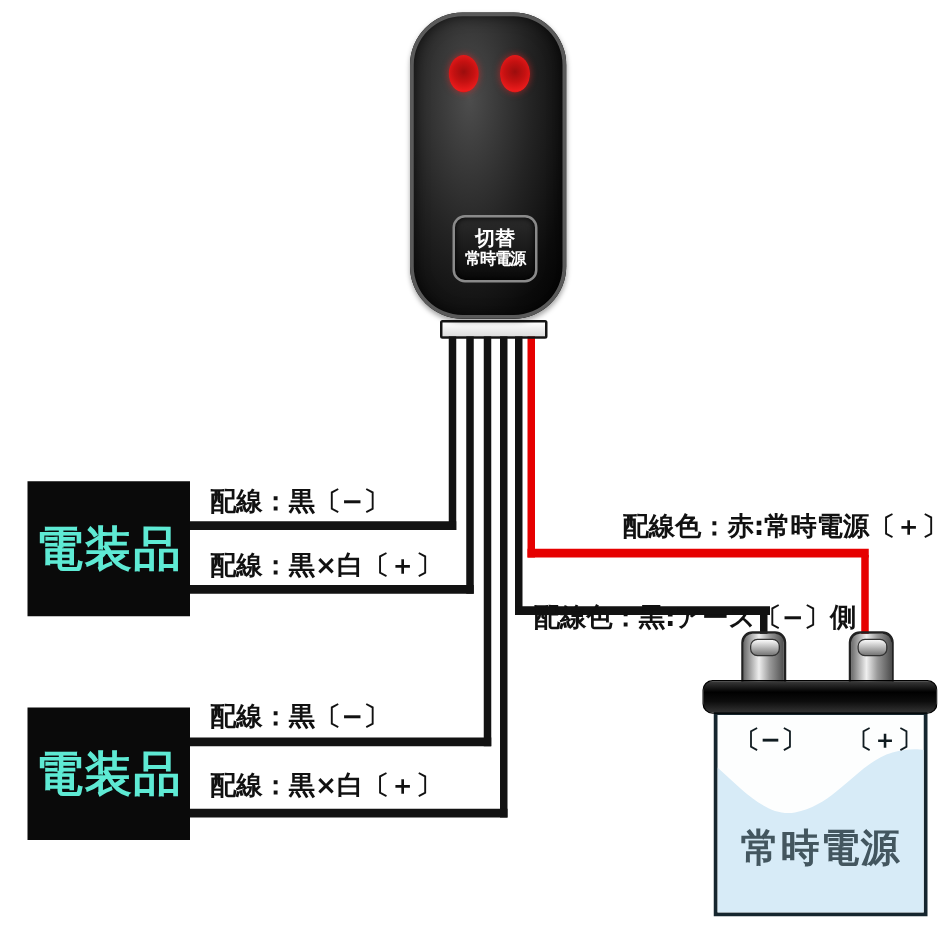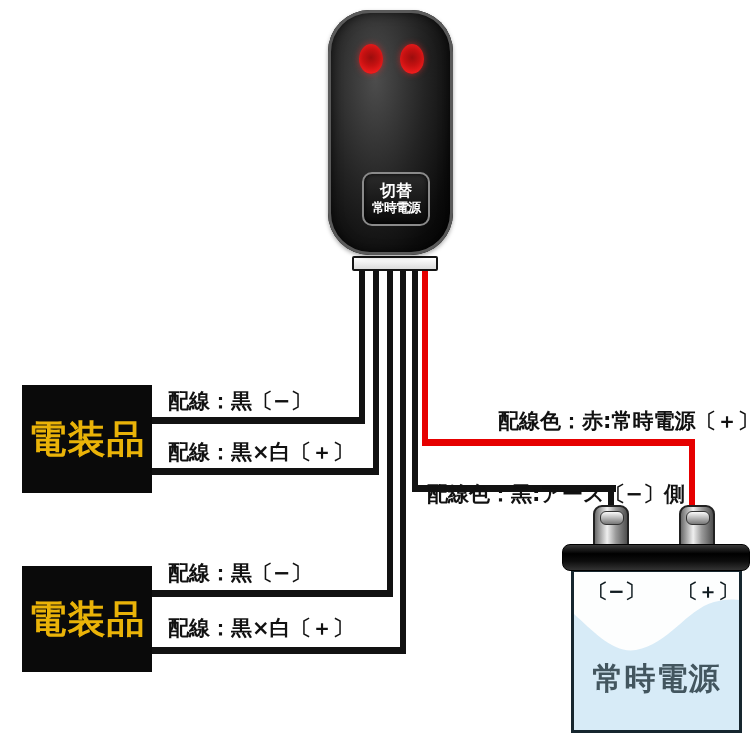--- a/index.html
+++ b/index.html
@@ -39,21 +39,21 @@
     background:linear-gradient(180deg,#ffffff,#dcdcdc);
     border:2px solid #141414;border-radius:2px;box-sizing:border-box;z-index:2;
   }
 
   
   .wire{background:#121212;z-index:1;}
   .wire.red{background:#e60000;}
 
   
   .device-box{
-    width:130px;height:108px;background:#0a0a0a;color:#eab308;
+    width:130px;height:108px;background:#0a0a0a;color:#5eead4;
     display:flex;align-items:center;justify-content:center;
     font-size:38px;font-weight:bold;letter-spacing:1px;z-index:2;
   }
   .wire-label{
     color:#111;font-size:21px;font-weight:bold;white-space:nowrap;z-index:2;
   }
 
   
   .battery-cap{
     left:562px;top:544px;width:188px;height:27px;border-radius:8px;

